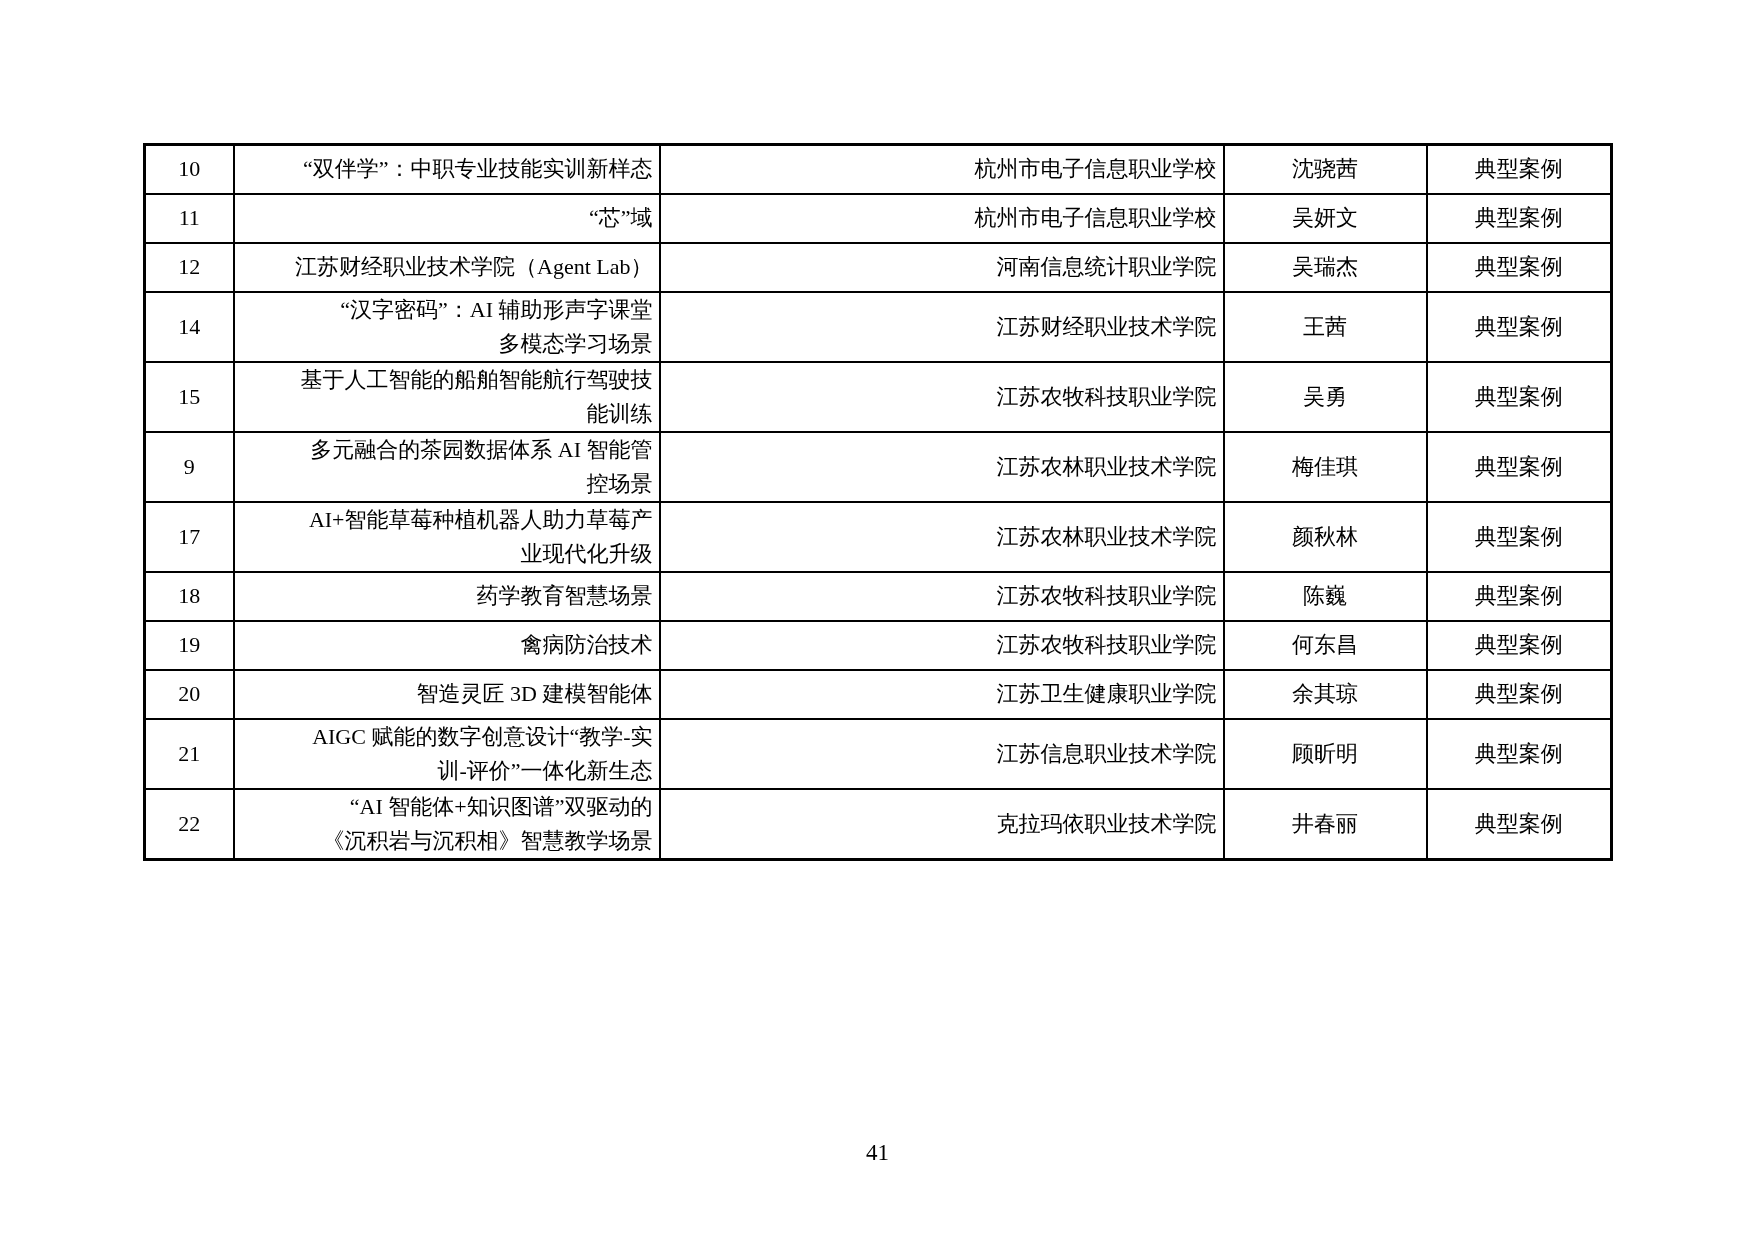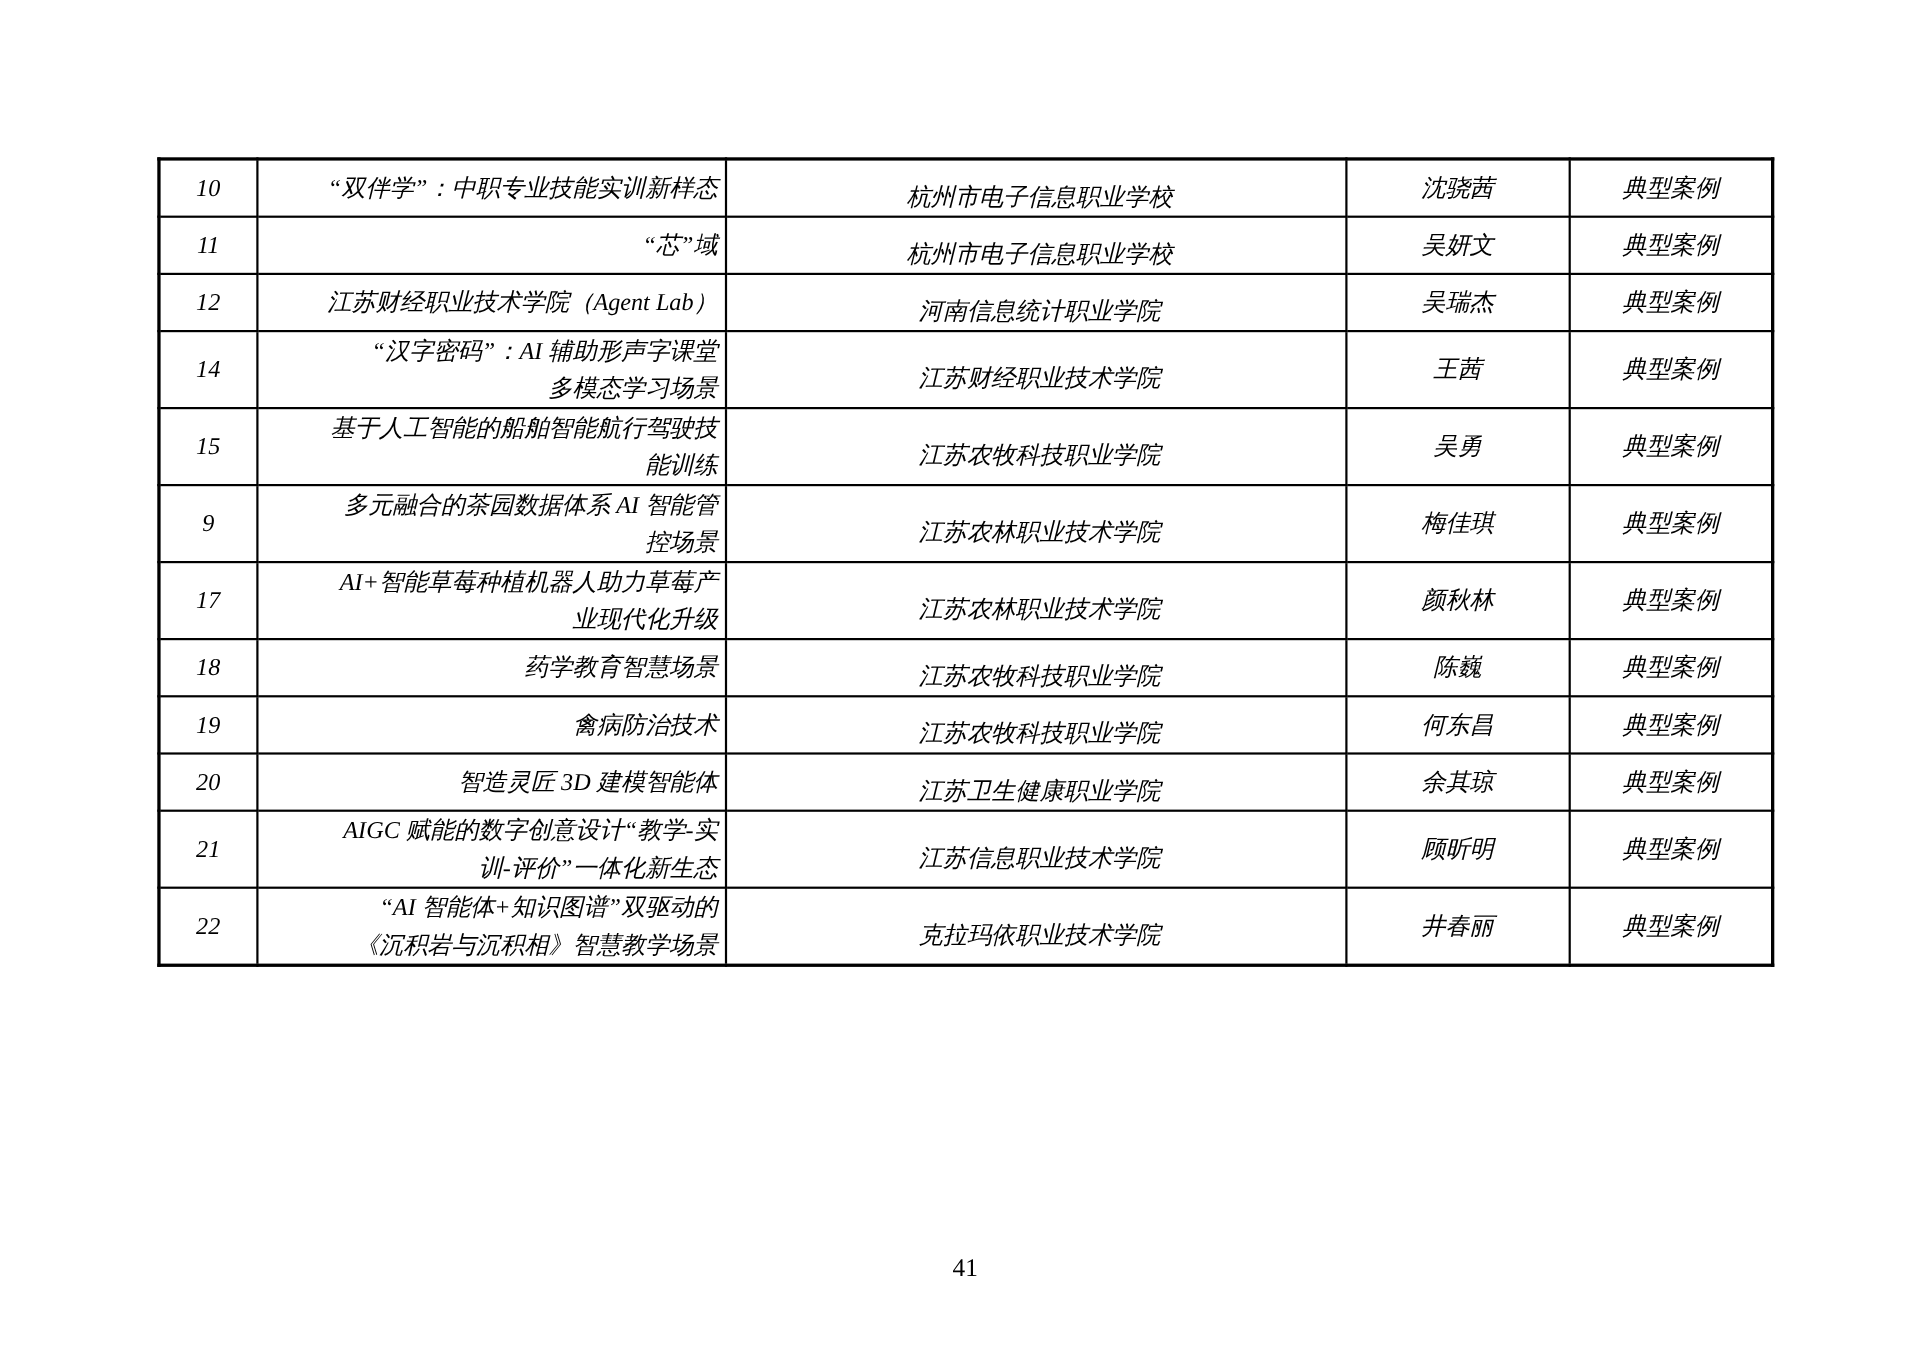--- a/index.html
+++ b/index.html
@@ -25,33 +25,33 @@
     table-layout: fixed;
     border: 3px solid #000000;
   }
   table.award-table td {
     border: 2px solid #000000;
     font-size: 22px;
     line-height: 34px;
     vertical-align: middle;
     overflow: hidden;
   }
-  tr.row-short { height: 49px; font-style: italic; }
-  tr.row-tall  { height: 67px; font-style: italic; }
+  tr.row-short { height: 49px; }
+  tr.row-tall  { height: 67px; }
   td.col-no {
     text-align: center;
   }
   td.col-title {
     text-align: right;
     padding: 0 6px 0 12px;
     white-space: pre-wrap;
   }
   td.col-inst {
-    text-align: center;
-    padding: 16px 6px 0 13px;
+    text-align: right;
+    padding: 0 6px 0 13px;
   }
   td.col-person {
     text-align: center;
   }
   td.col-type {
     text-align: center;
   }
   .page-number {
     position: absolute;
     top: 1106px;

